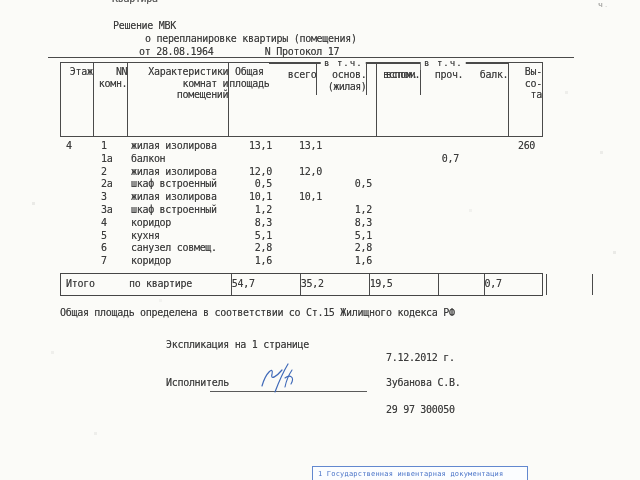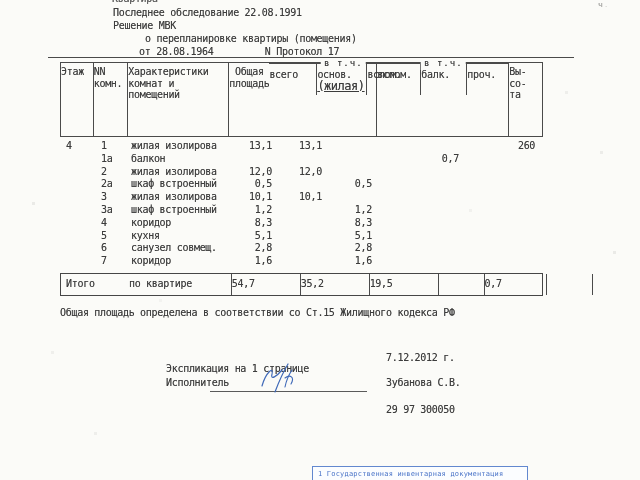--- a/index.html
+++ b/index.html
@@ -22,36 +22,36 @@
   .hline4{top:46px; left:113px;margin-left:26px;}
   .rule-top{top:57px; left:48px; width:526px; height:0; border-top:1.4px solid #4a4a4a;}
   .corner-mark{top:1px; left:598px; width:26px; height:6px; color:#b7b7b4;
     font-size:8px; overflow:hidden; letter-spacing:1px;}
 
   
   .thead{top:62px; left:60px; width:483px; height:75px;
     border:1.3px solid #4a4a4a; display:flex; box-sizing:border-box;
     font-size:10px; line-height:11.5px;}
   .hc{box-sizing:border-box; border-right:1px solid #4a4a4a; padding-top:3px;
-    text-align:left;}
+    text-align:right;}
   .hc.last{border-right:none;}
   .c-floor{width:33px;} .c-nn{width:35px;} .c-name{width:102px;}
   .c-total{width:48px;} .c-main{width:50px;} .c-aux{width:50px;}
   .c-lodge{width:44px;} .c-balc{width:46px;} .c-other{width:42px;}
   .c-height{width:33px;}
   .hgroup{box-sizing:border-box; border-right:1px solid #4a4a4a;
     display:flex; }
   .g1{width:148px;} .g2{width:132px;}
   .hgroup-top{flex:1; text-align:center; padding-top:3px;}
   .hgroup-sub{position:relative; display:flex; height:31px;
     border-top:1px solid #4a4a4a;}
   .hgroup-sub .hc{padding-top:5px;}
   .vtch{position:absolute; top:-6px; left:50%; transform:translateX(-50%);
     background:#fbfbf8; padding:0 3px; font-size:9px; letter-spacing:1px; z-index:2;}
-  .small-sub{display:block; font-size:12px; letter-spacing:-0.5px;text-decoration:underline;}
+  .small-sub{display:block; font-size:10px; letter-spacing:-0.5px;}
 
   
   .tbody{top:140px; left:60px; width:483px;}
   .trow{display:flex; height:12.8px; line-height:12.8px;}
   .td{box-sizing:border-box; overflow:visible;}
   .td.l{text-align:left;}
   .td.r{text-align:right; padding-right:6px;}
   .td.c{text-align:center;}
   .td.c-floor{padding-left:6px;}
   .td.c-nn{padding-left:8px;}
@@ -62,21 +62,21 @@
   .totals{top:273px; left:60px; width:483px; height:23px;
     border:1.6px solid #464646; box-sizing:border-box; display:flex;
     line-height:20px;gap:39px;}
   .totals .td{border-left:1px solid #4a4a4a; height:100%;}
   .totals .lbl{width:170px; border-left:none; padding-left:5px;}
   .totals .c-balc{padding-right:5px;}
 
   .note{top:307px; left:60px;}
 
   
-  .explication{top:363px; left:166px;}
+  .explication{top:339px; left:166px;}
   .date{top:352px; left:386px;}
   .executor-label{top:377px; left:166px;}
   .sign-line{top:391px; left:210px; width:157px; height:0;
     border-top:1px solid #5a5a5a;}
   .signature{top:362px; left:252px;}
   .executor-name{top:377px; left:386px;}
   .doc-number{top:404px; left:386px;}
 
   
   .stamp{top:466px; left:312px; width:216px; height:22px;
@@ -98,21 +98,20 @@
       160px 300px 0 1px rgba(90,90,90,0.05);}
 </style>
 </head>
 <body>
 
 <div class="page">
 
   <div class="abs top-fragment">Квартира</div>
   <div class="abs corner-mark">ч.</div>
 
-  <div class="abs hline1">Последнее обследование 22.08.1991</div>
   <div class="abs hline2">Решение МВК</div>
   <div class="abs hline3">о перепланировке квартиры (помещения)</div>
   <div class="abs hline4 pre">от 28.08.1964         N Протокол 17</div>
 
   <div class="abs rule-top"></div>
 
   <div class="abs thead">
     <div class="hc c-floor preline">Этаж</div>
     <div class="hc c-nn preline">NN
 комн.</div>
@@ -130,22 +129,22 @@
           <span class="small-sub">(жилая)</span>
         </div>
         <div class="hc c-aux last">вспом.</div>
       </div>
     </div>
 
     <div class="hgroup g2">
       <div class="hgroup-sub">
         <span class="vtch">в т.ч.</span>
         <div class="hc c-lodge">вспом.</div>
+        <div class="hc c-other last">проч.</div>
         <div class="hc c-balc">балк.</div>
-        <div class="hc c-other last">проч.</div>
       </div>
     </div>
 
     <div class="hc c-height last preline">Вы-
 со-
 та</div>
   </div>
 
   <div class="abs tbody">
     <div class="trow">

